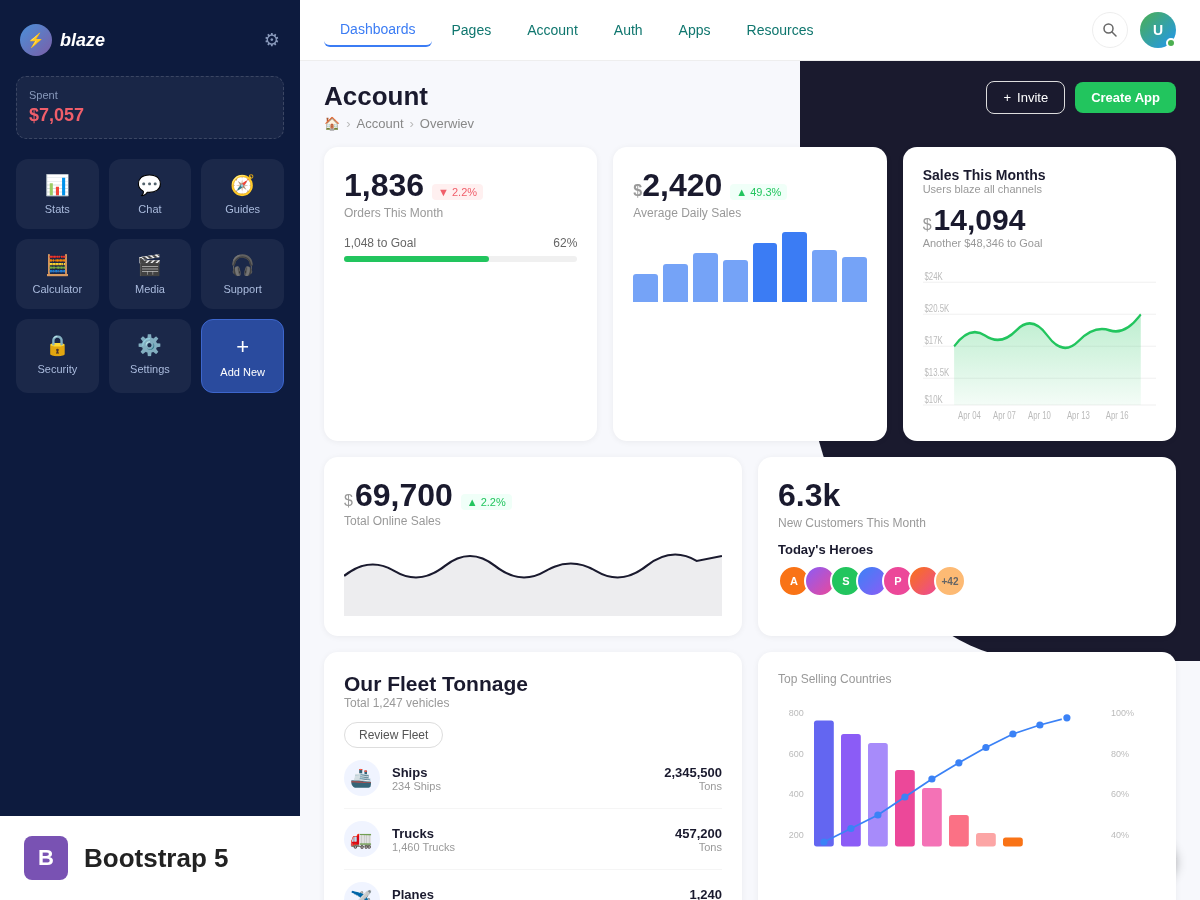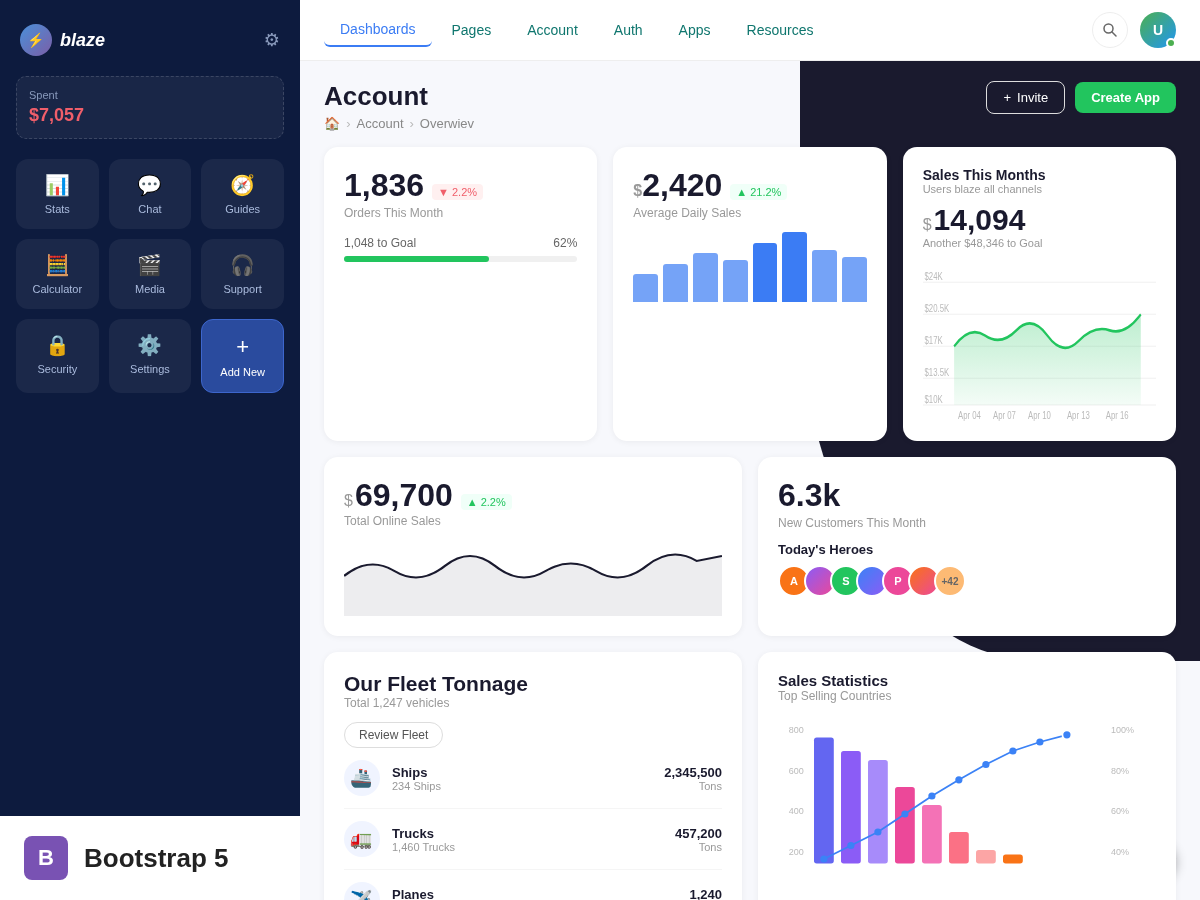--- a/index.html
+++ b/index.html
@@ -255,21 +255,21 @@
           </div>
         </div>
       </div>
 
       <div class="stat-card">
         <div style="display:flex;align-items:baseline;">
           <span style="font-size:16px;font-weight:600;color:#999;vertical-align:super;">$</span>
           <span style="font-size:32px;font-weight:700;color:#1a1a2e;">2,420</span>
           <span class="stat-badge up">
             <span>▲</span>
-            <span>21.2%</span>
+            <span>49.3%</span>
           </span>
         </div>
         <div style="font-size:12px;color:#999;margin-top:2px;">Average Daily Sales</div>
 
         <div class="bar-chart-mini">
           <div class="bar" style="height:40%;"></div>
           <div class="bar" style="height:55%;"></div>
           <div class="bar" style="height:70%;"></div>
           <div class="bar" style="height:60%;"></div>
           <div class="bar tall" style="height:85%;"></div>
@@ -403,21 +403,20 @@
           <div class="fleet-value">
             <div class="fleet-amount">1,240</div>
             <div class="fleet-unit">Tons</div>
           </div>
         </div>
 
         
       </div>
 
       <div class="sales-stats">
-        <div style="font-size:15px;font-weight:700;color:#1a1a2e;">Sales Statistics</div>
         <div style="font-size:12px;color:#999;margin-bottom:12px;">Top Selling Countries</div>
         
         <svg viewBox="0 0 400 200" style="width:100%;height:180px;">
 
           <text x="2" y="20" font-size="10" fill="#bbb">800</text>
           <text x="2" y="65" font-size="10" fill="#bbb">600</text>
           <text x="2" y="110" font-size="10" fill="#bbb">400</text>
           <text x="2" y="155" font-size="10" fill="#bbb">200</text>
 
           <text x="360" y="20" font-size="10" fill="#bbb">100%</text>

